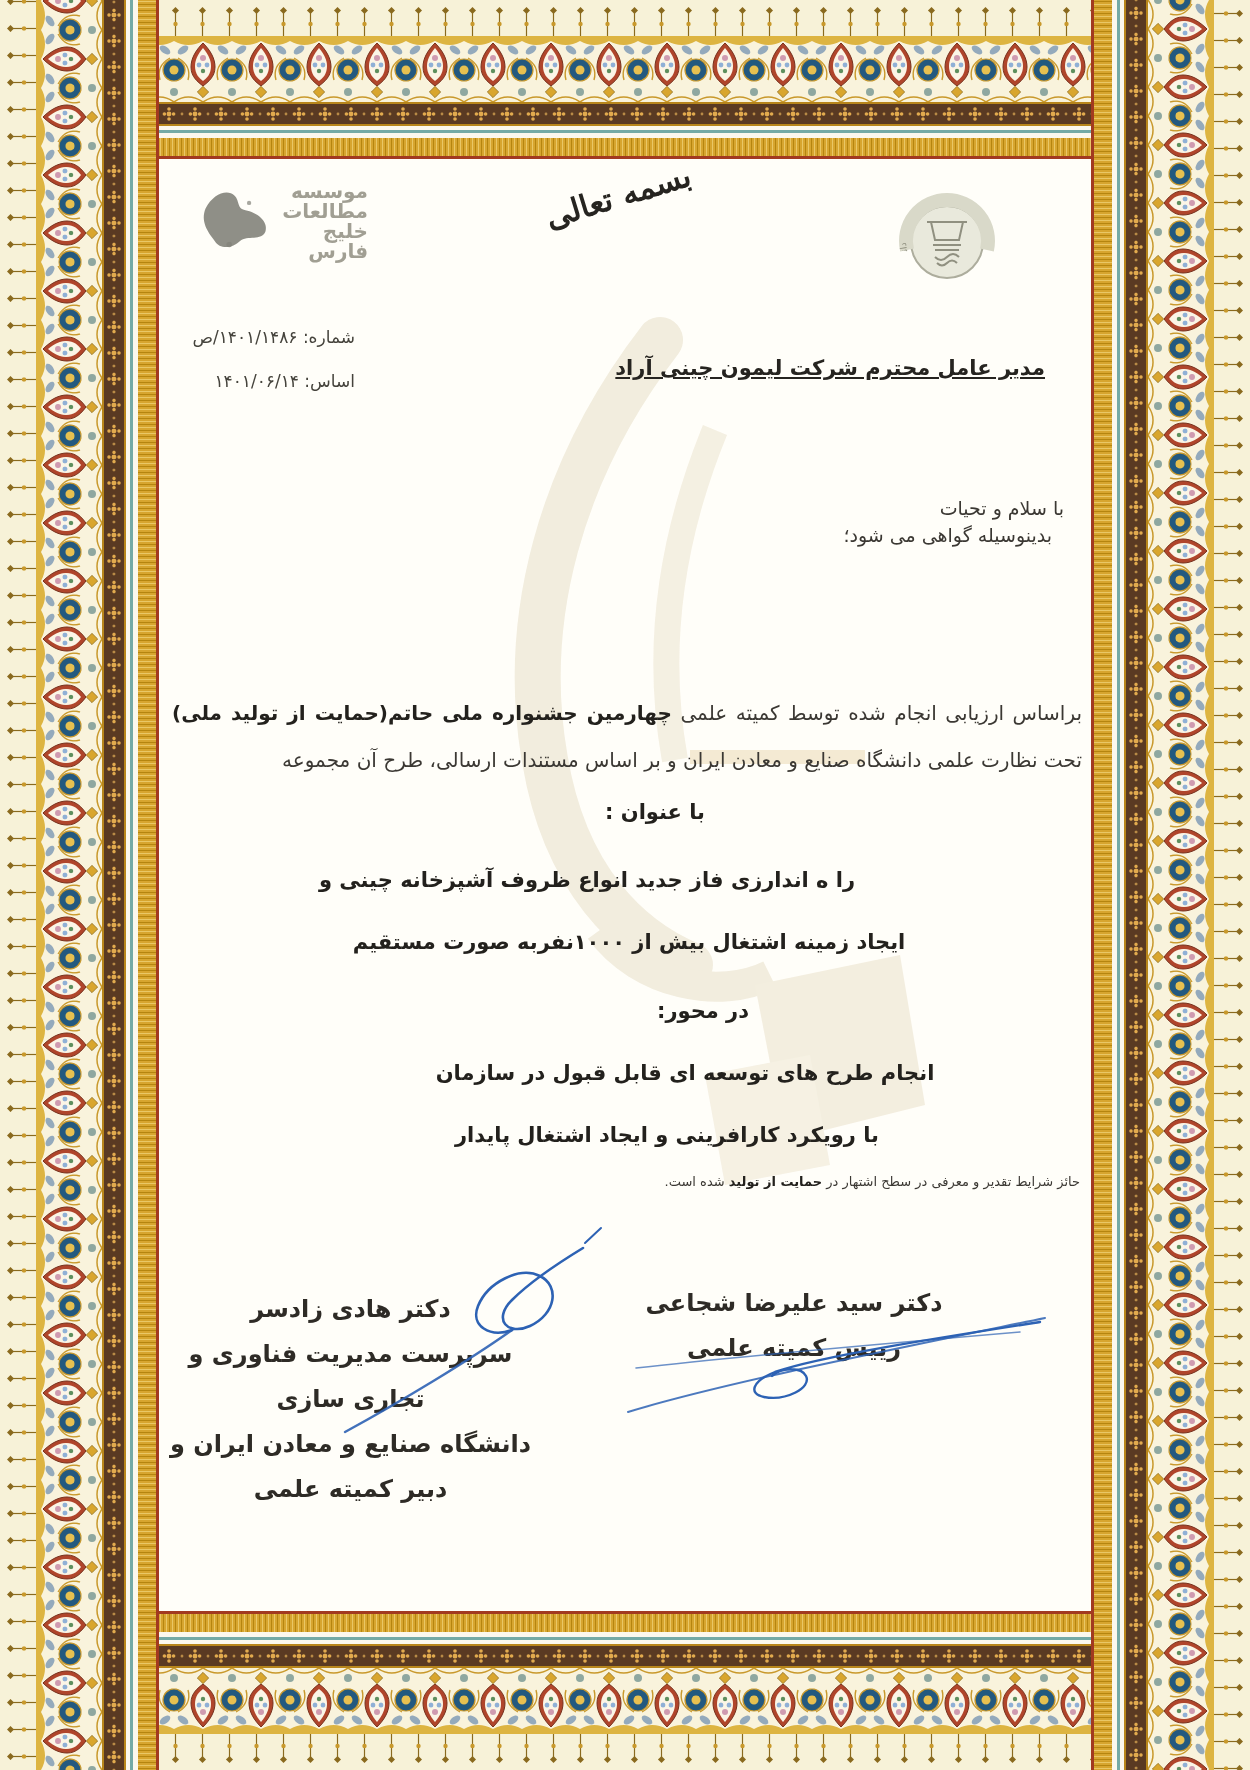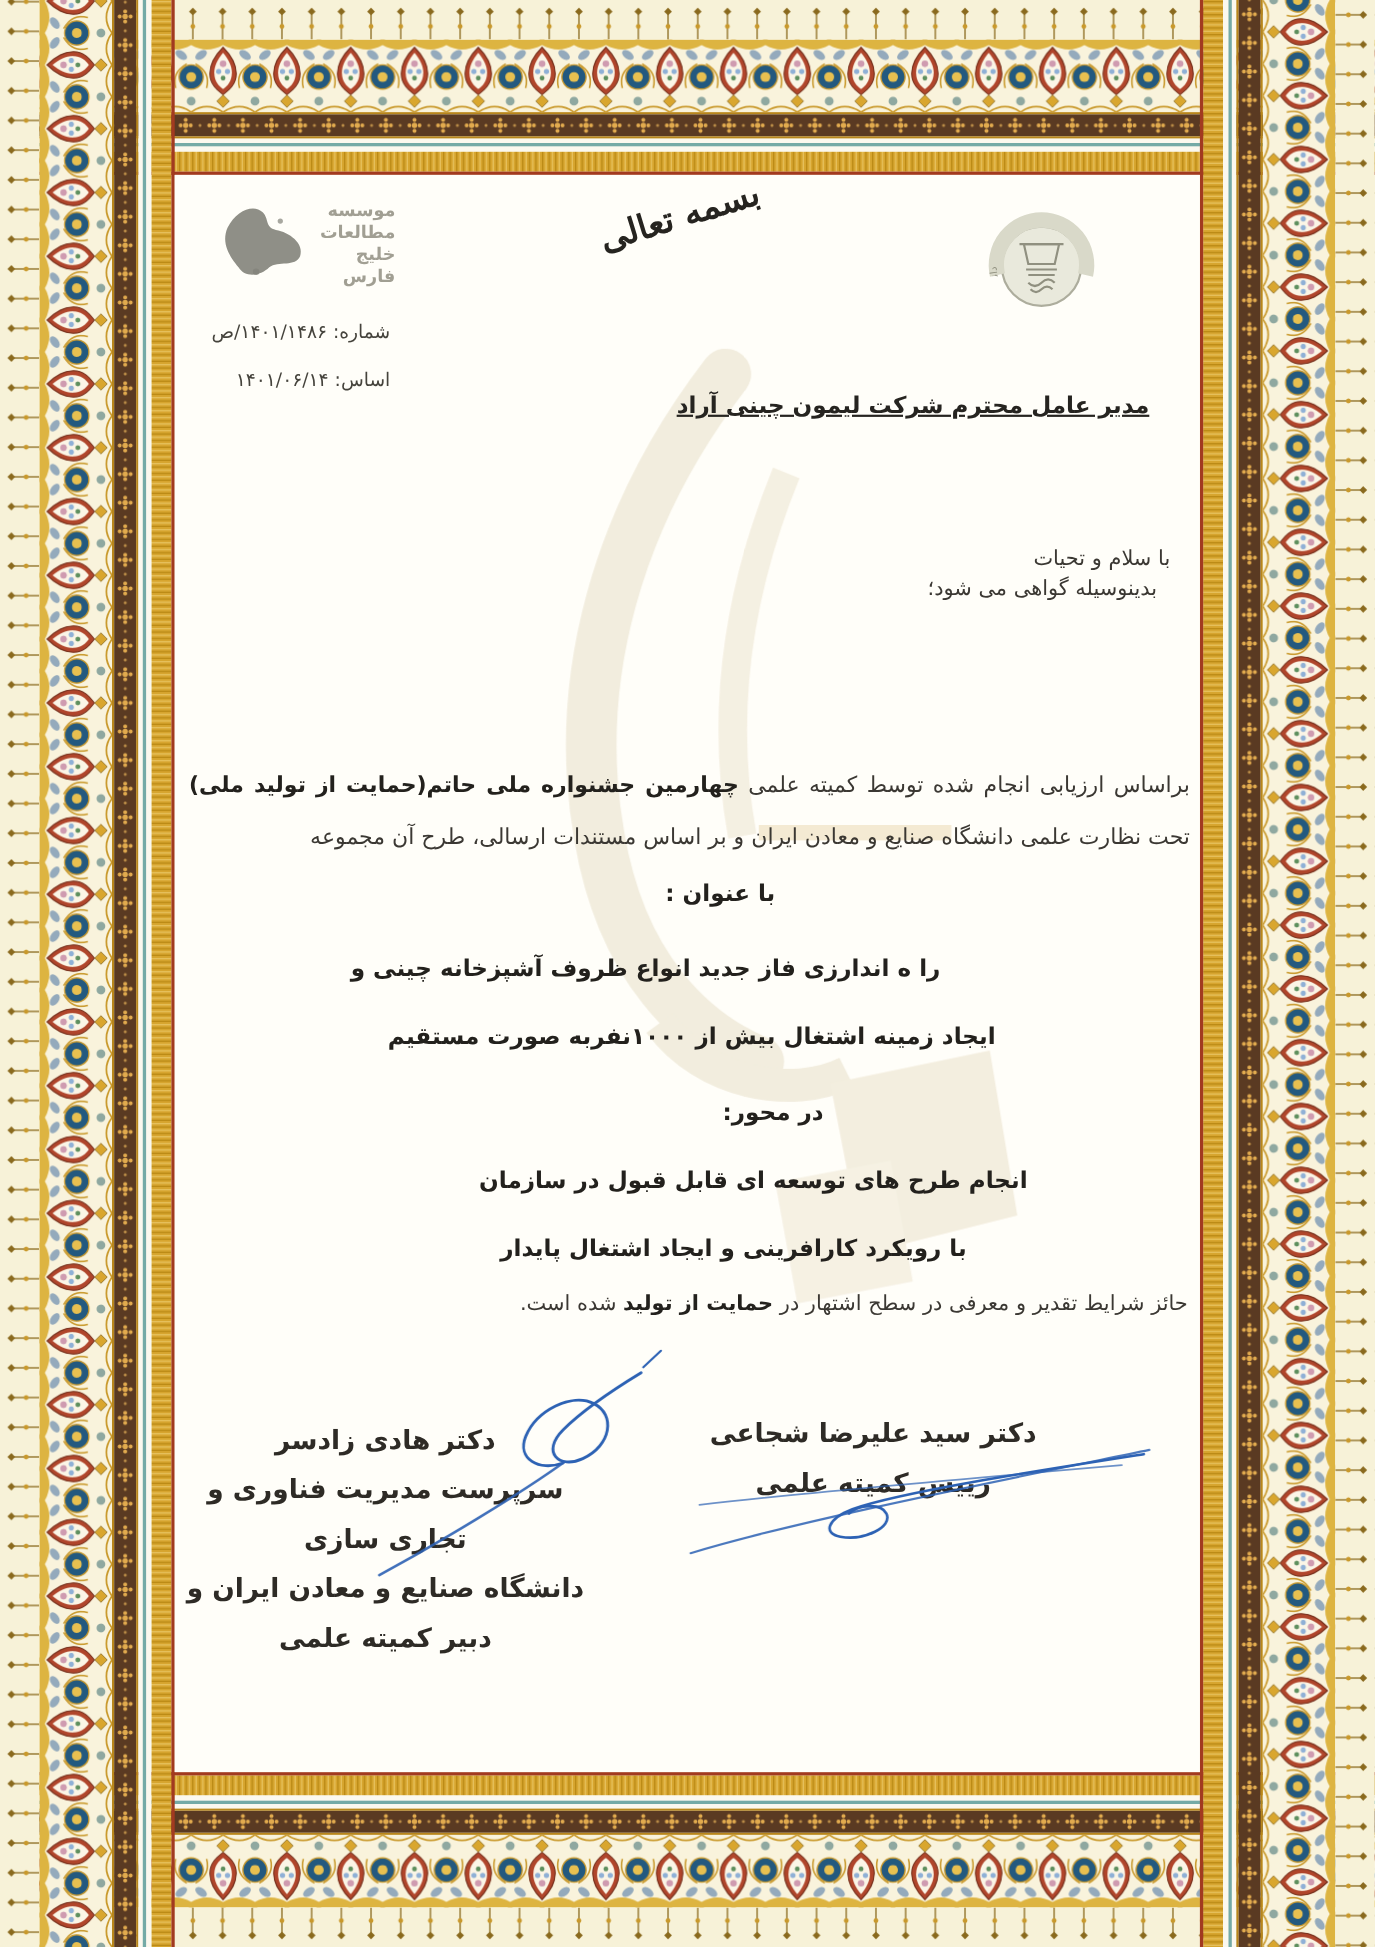--- a/index.html
+++ b/index.html
@@ -10,23 +10,23 @@
     direction:rtl;
   }
   .frame-svg{position:absolute;inset:0;display:block;}
   .ink-svg{position:absolute;inset:0;pointer-events:none;}
   .letter{position:absolute;inset:0;color:#3b3833;}
   .letter .abs{position:absolute;white-space:nowrap;}
 
   
   .inst-logo{position:absolute;top:158px;left:193px;width:175px;height:125px;
     display:flex;direction:ltr;align-items:center;gap:6px;}
-  .inst-text{direction:rtl;text-align:right;font-weight:700;font-size:16px;
+  .inst-text{direction:rtl;text-align:right;font-weight:700;font-size:20px;
     line-height:20px;color:#a19f93;letter-spacing:1px;}
-  .meta{left:140px;width:215px;text-align:right;font-size:17px;color:#45433c;}
+  .meta{left:140px;width:215px;text-align:right;font-size:17px;color:#45433c;margin-top:35px;}
   .meta-number{top:292px;}
   .meta-date{top:336px;}
   .bismillah{top:178px;left:528px;width:180px;text-align:center;
     font-family:"DejaVu Serif","Liberation Serif",serif;
     font-size:31px;font-weight:700;color:#262420;
     transform:rotate(-17deg);}
   .uni-logo{position:absolute;top:164px;left:886px;width:122px;height:134px;}
 
   
   .addressee{top:356px;right:205px;font-size:21px;font-weight:700;color:#262420;text-decoration:underline;}
@@ -35,21 +35,21 @@
   .intro{position:absolute;top:670px;right:168px;left:172px;
     font-size:20px;line-height:47px;text-align:justify;white-space:normal;}
   .intro b{color:#23211d;}
   .centered{left:0;right:0;text-align:center;font-weight:700;color:#23211d;}
   .title-label{top:800px;font-size:21px;transform:translateX(30px);}
   .title1{top:868px;font-size:21px;transform:translateX(-38px);}
   .title2{top:930px;font-size:21px;transform:translateX(4px);}
   .axis-label{top:999px;font-size:21px;transform:translateX(78px);}
   .axis1{top:1061px;font-size:21px;transform:translateX(60px);}
   .axis2{top:1123px;font-size:21px;transform:translateX(42px);}
-  .result{top:1174px;right:170px;font-size:19px;}
+  .result{top:1174px;right:170px;font-size:13px;}
   .result b{color:#23211d;}
 
   
   .sig{position:absolute;text-align:center;font-size:24px;line-height:45px;
     font-weight:600;color:#2e2b26;}
   .sig .name{font-weight:700;}
   .sig-right{top:1281px;left:618px;width:352px;}
   .sig-left{top:1287px;left:158px;width:385px;}
 </style>
 </head>

